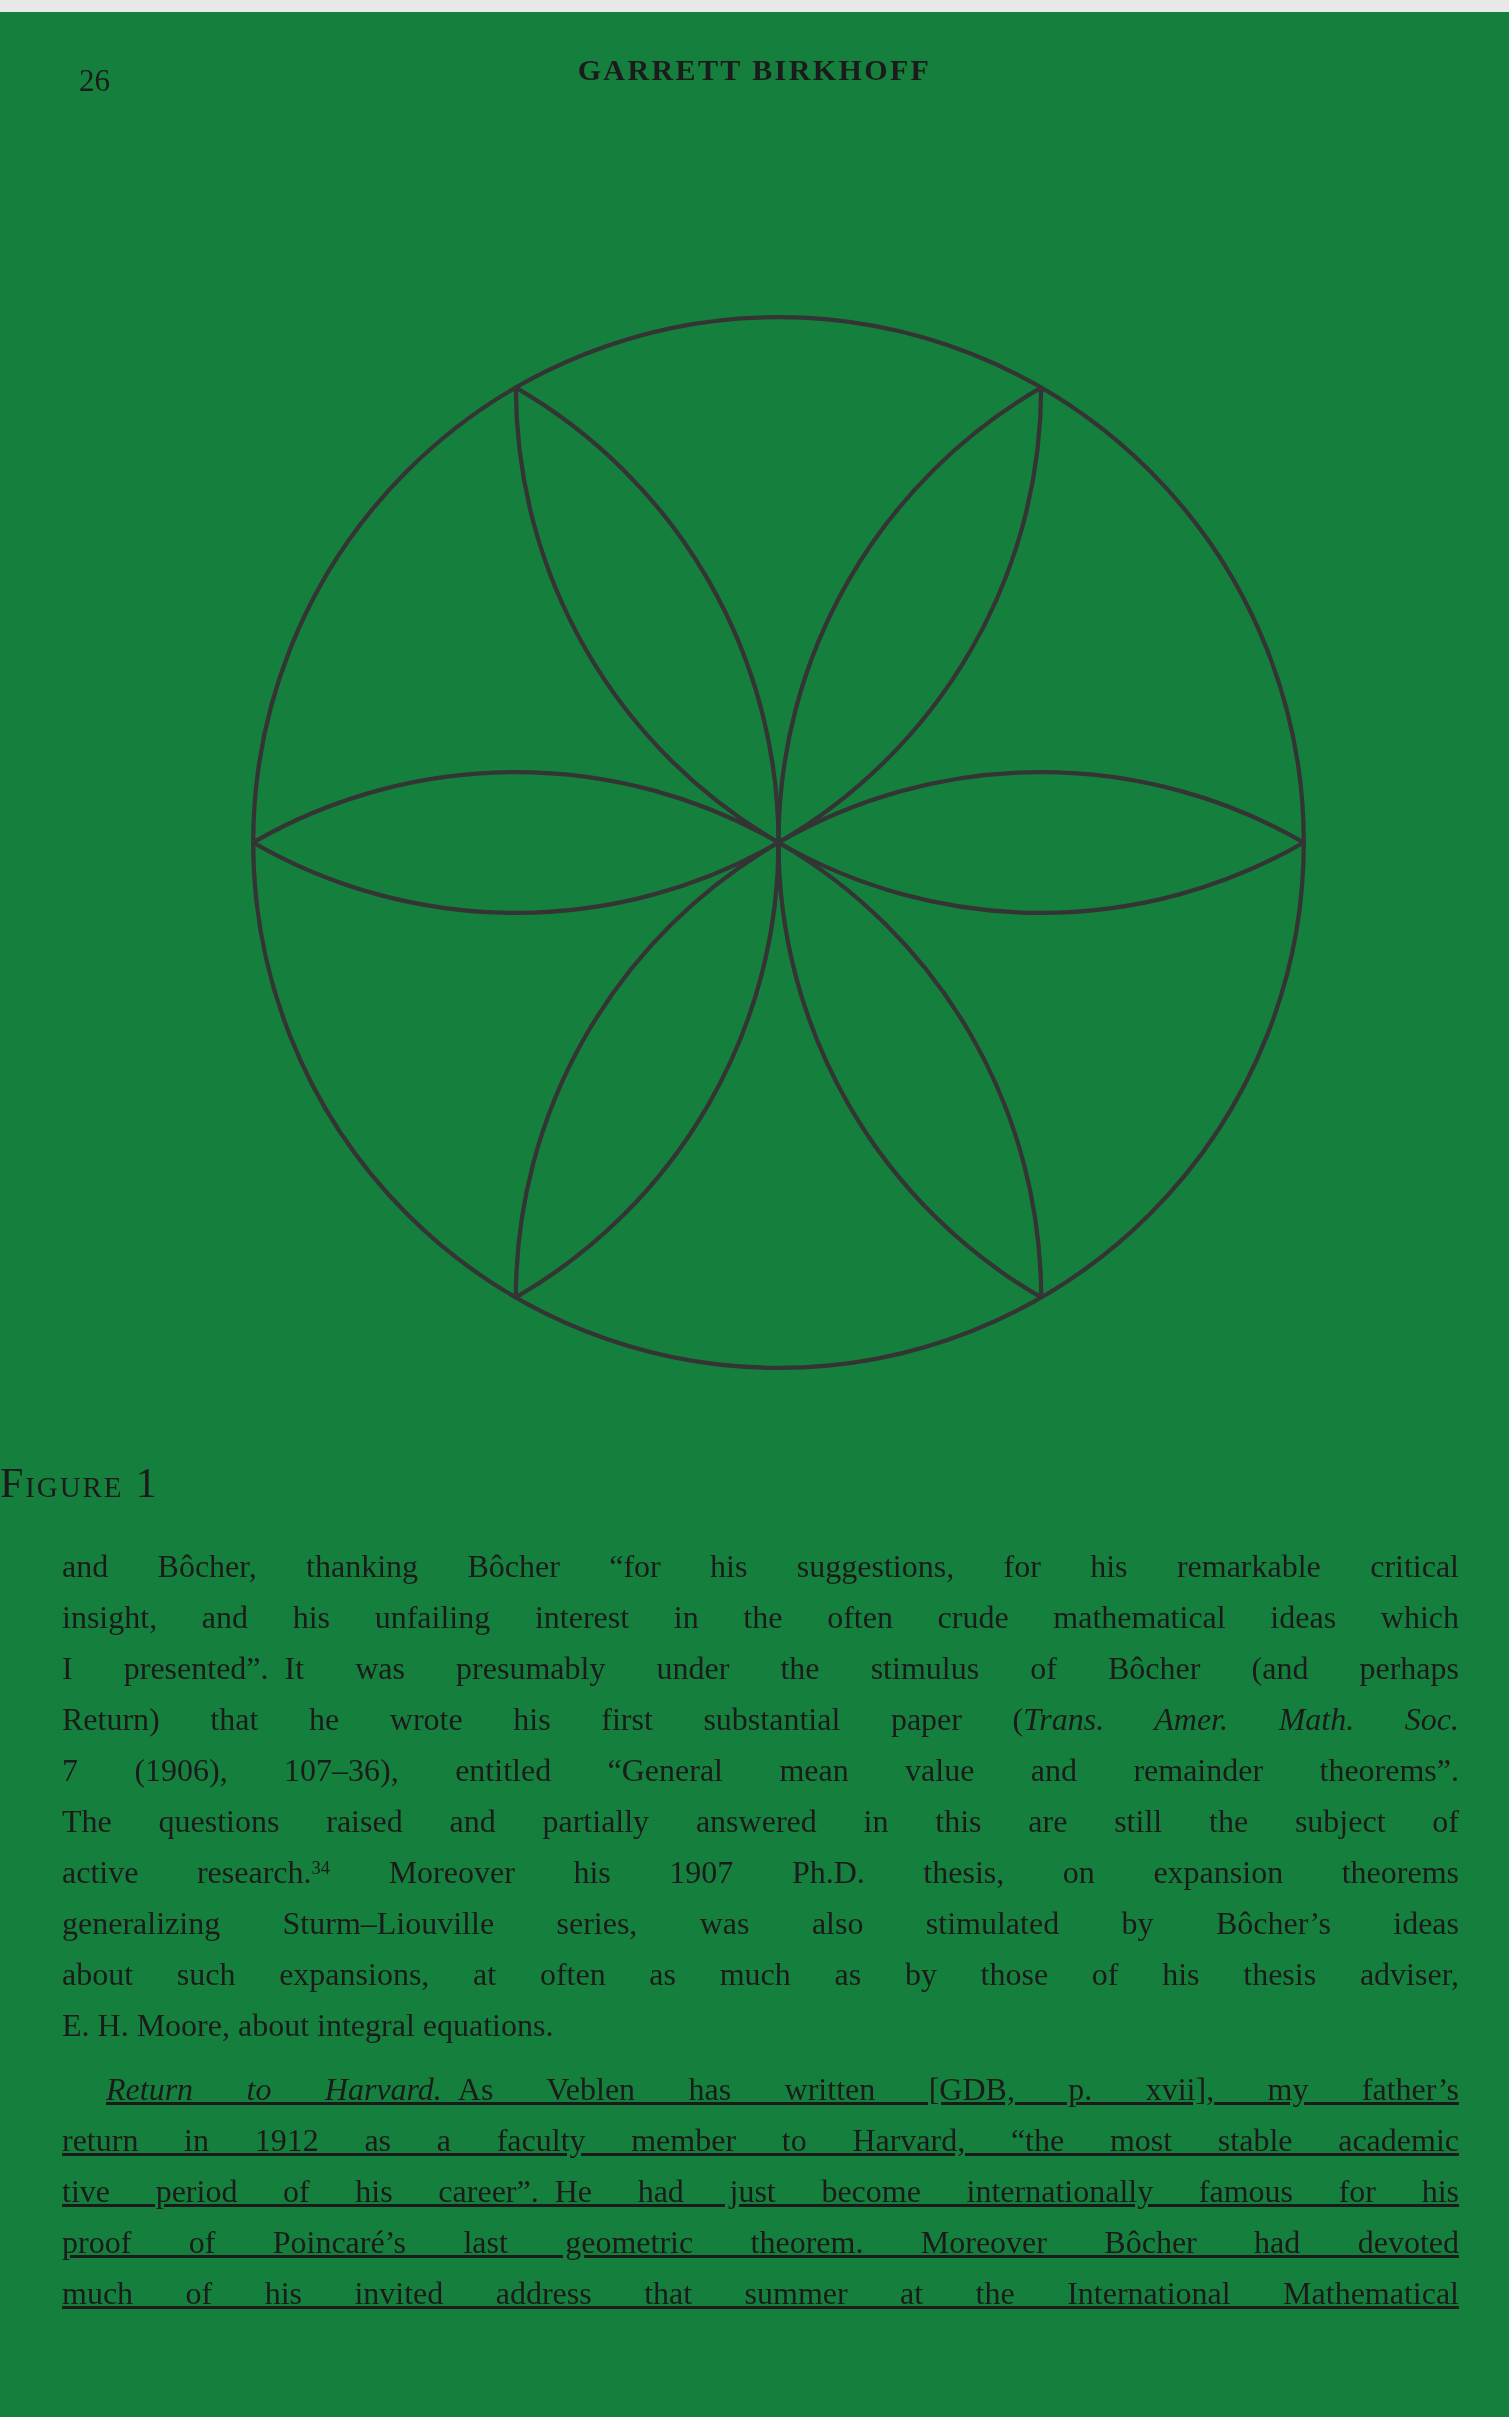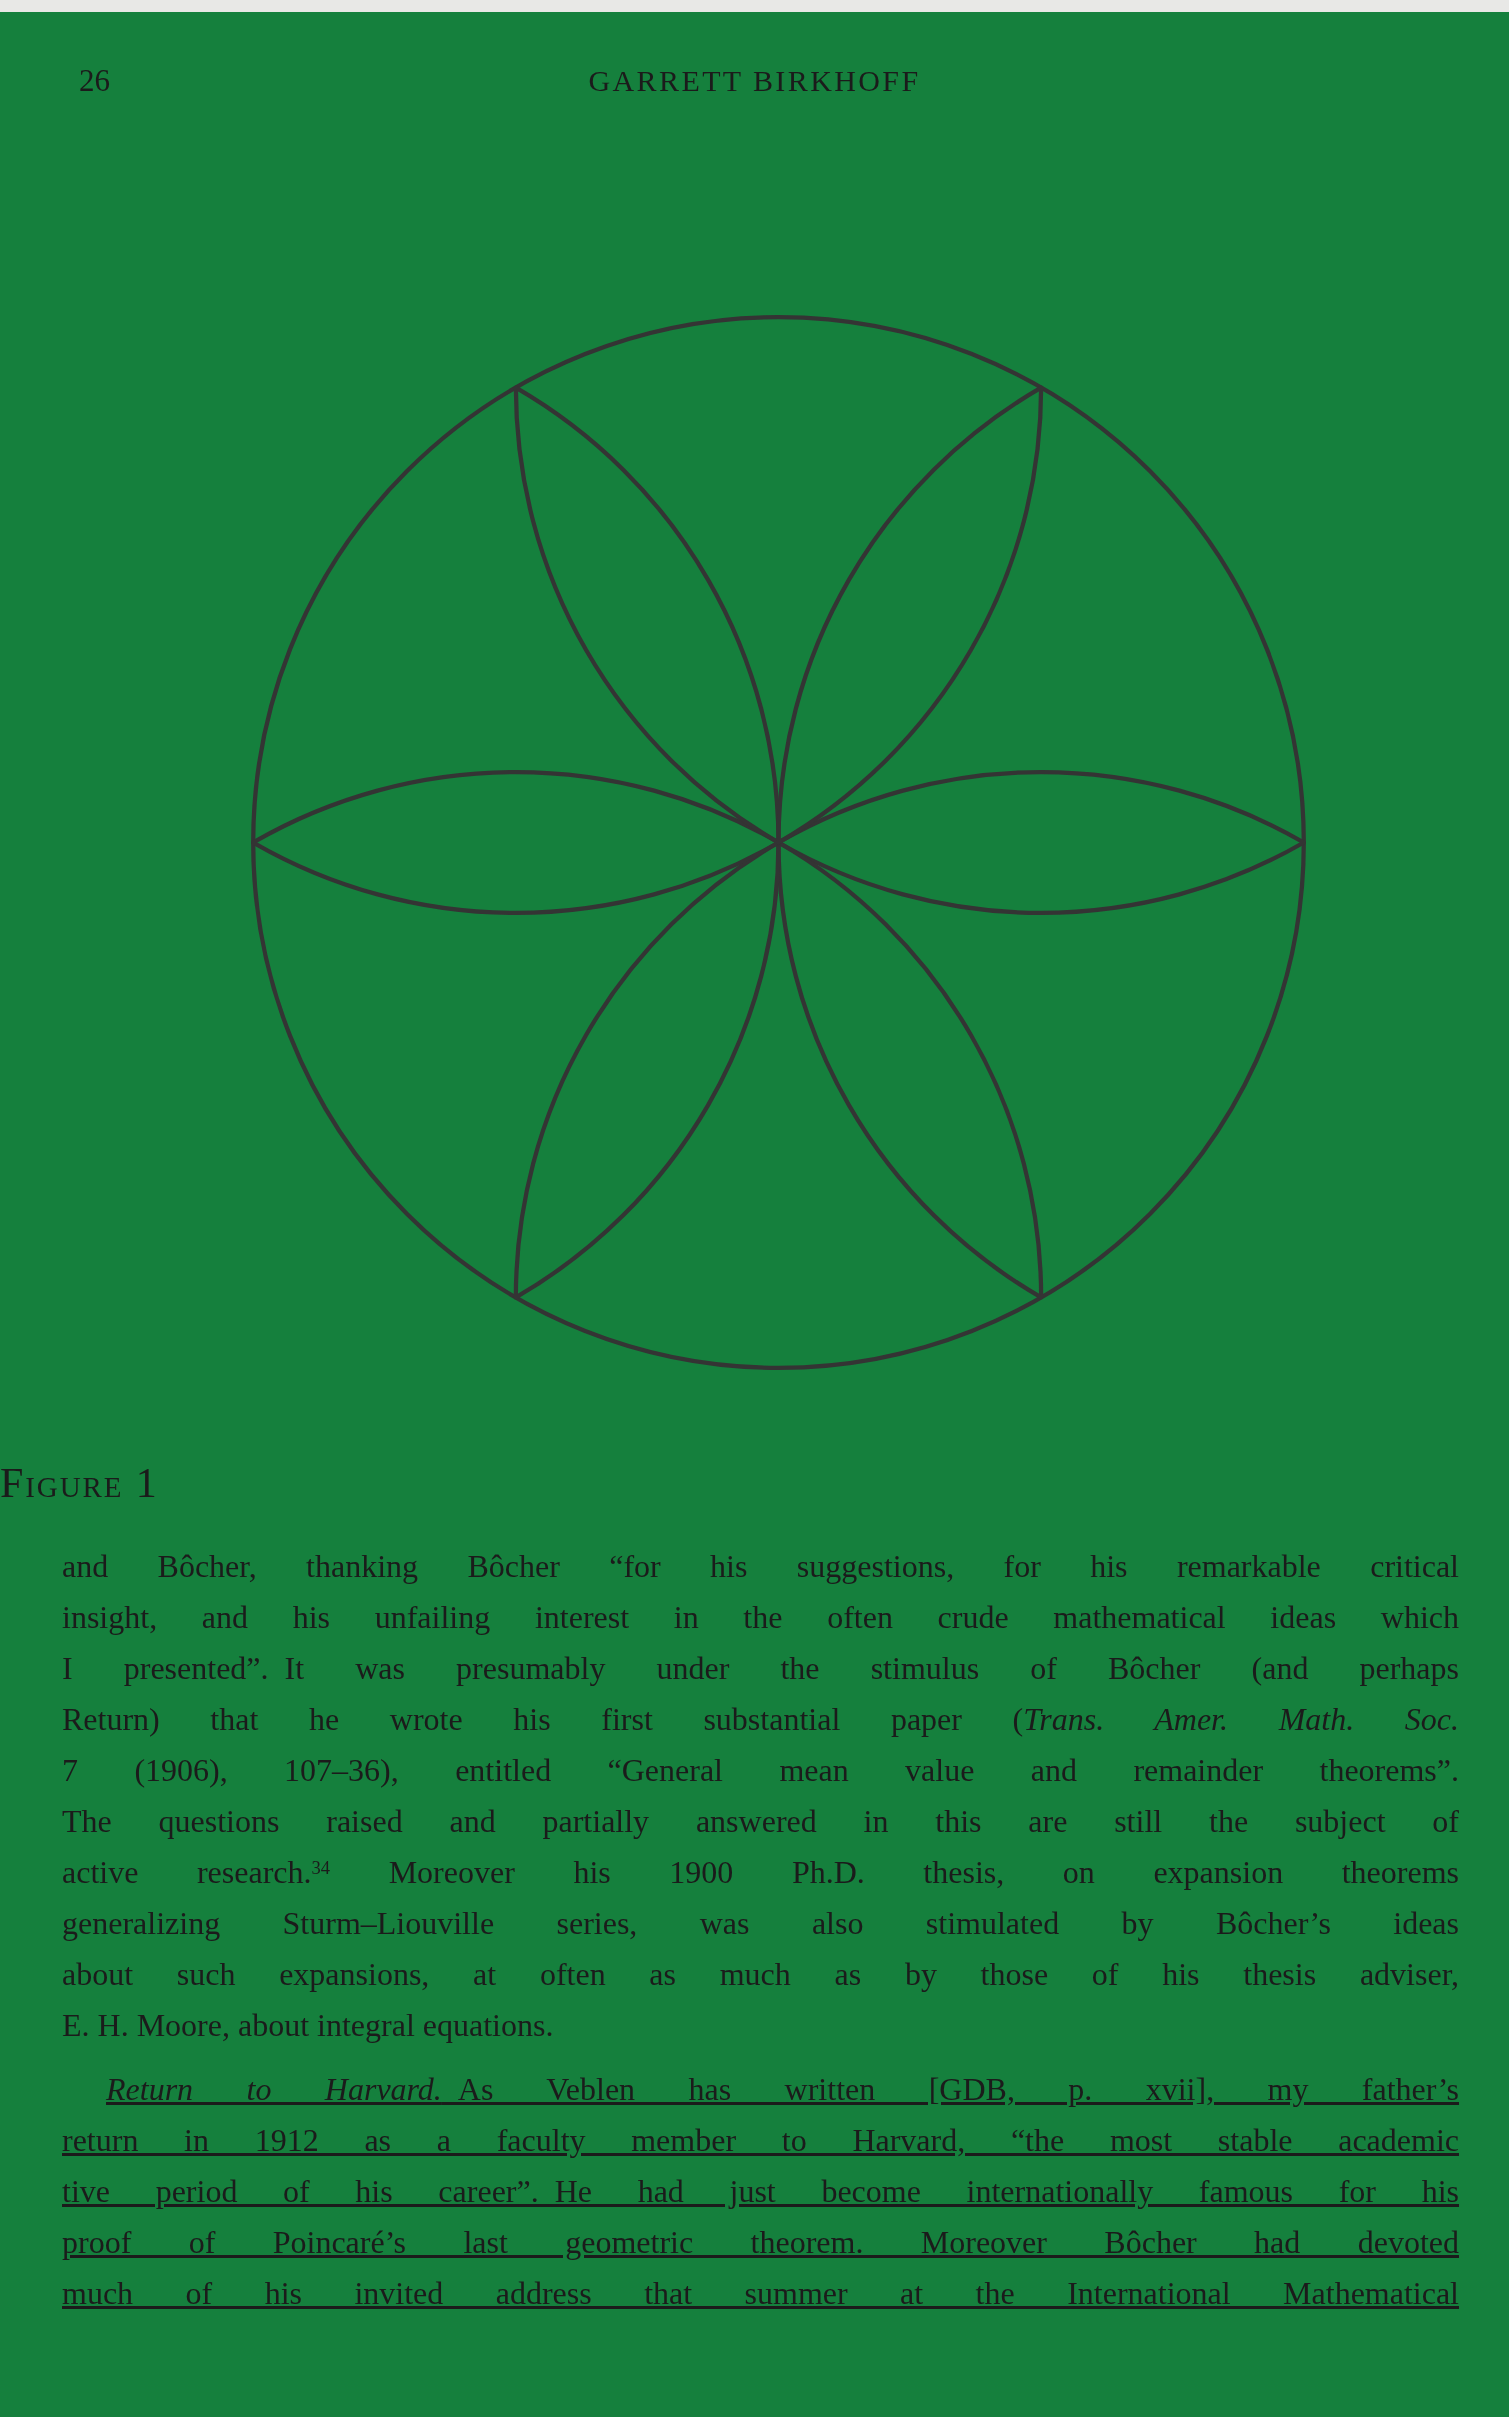--- a/index.html
+++ b/index.html
@@ -10,24 +10,25 @@
     background:#15803d;
     color:#1b1b1b;
     font-family:"Liberation Serif","DejaVu Serif",serif;
     overflow:hidden;
   }
   .page-number {
     position:absolute; top:53px; left:79px;
     font-size:31px; line-height:1;
   }
   .running-head {
-    position:absolute; top:54px; left:0; right:0;
+    position:absolute; top:43px; left:0; right:0;
     text-align:center;
     font-size:30px; line-height:1;
     letter-spacing:2.4px;
+    font-weight:bold;
   }
   .figure-wrap {
     position:absolute; left:239px; top:291px;
     width:1079px; height:1079px;
   }
   .figure-wrap svg { display:block; width:100%; height:100%; }
   .figure-caption {
     position:absolute; top:1450px; left:0; right:4px;
     text-align:left;
     font-size:42px; line-height:1;
@@ -82,21 +83,21 @@
   <div class="figure-caption">Figure 1</div>
 
   <div class="body-text">
       <div class="paragraph">
         <div class="line"><span>and Bôcher, thanking Bôcher “for his suggestions, for his remarkable critical</span></div>
         <div class="line"><span>insight, and his unfailing interest in the often crude mathematical ideas which</span></div>
         <div class="line"><span>I presented”. It was presumably under the stimulus of Bôcher (and perhaps</span></div>
         <div class="line"><span>Return) that he wrote his first substantial paper (</span><i>Trans. Amer. Math. Soc.</i></div>
         <div class="line"><span>7 (1906), 107–36), entitled “General mean value and remainder theorems”.</span></div>
         <div class="line"><span>The questions raised and partially answered in this are still the subject of</span></div>
-        <div class="line"><span>active research.</span><sup>34</sup><span> Moreover his 1900 Ph.D. thesis, on expansion theorems</span></div>
+        <div class="line"><span>active research.</span><sup>34</sup><span> Moreover his 1907 Ph.D. thesis, on expansion theorems</span></div>
         <div class="line"><span>generalizing Sturm–Liouville series, was also stimulated by Bôcher’s ideas</span></div>
         <div class="line"><span>about such expansions, at often as much as by those of his thesis adviser,</span></div>
         <div class="line last"><span>E. H. Moore, about integral equations.</span></div>
       </div>
       <div class="paragraph">
         <div class="line indent"><i>Return to Harvard.</i><span> As Veblen has written [GDB, p. xvii], my father’s</span></div>
         <div class="line"><span>return in 1912 as a faculty member to Harvard, “the most stable academic</span></div>
         <div class="line"><span>tive period of his career”. He had just become internationally famous for his</span></div>
         <div class="line"><span>proof of Poincaré’s last geometric theorem. Moreover Bôcher had devoted</span></div>
         <div class="line"><span>much of his invited address that summer at the International Mathematical</span></div>

